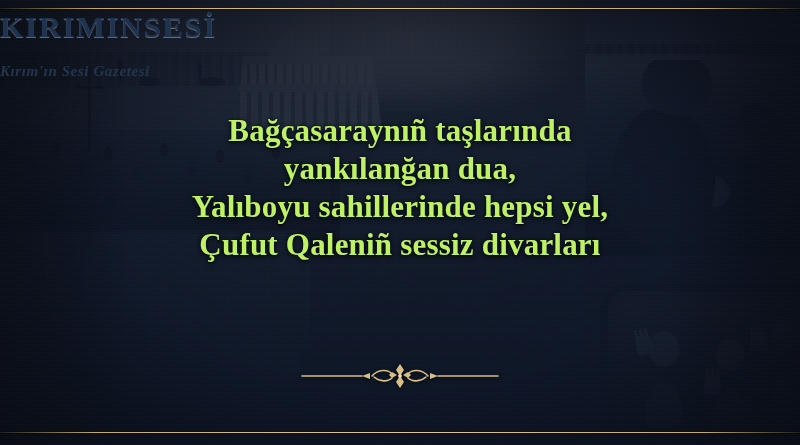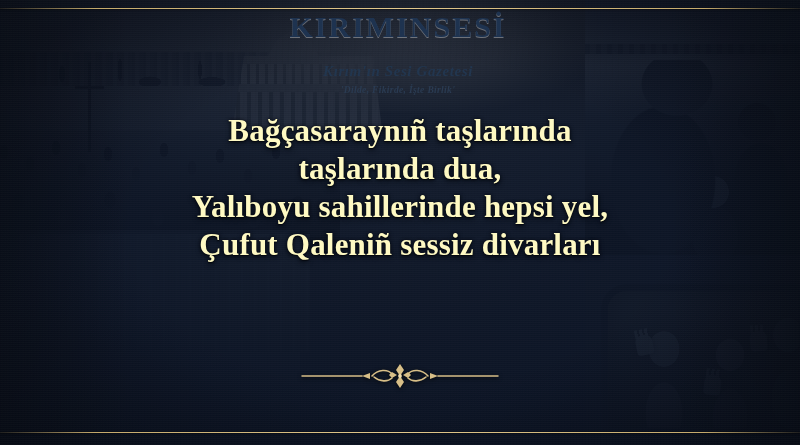--- a/index.html
+++ b/index.html
@@ -300,21 +300,21 @@
         rgba(150,125,72,.15) 100%);
     box-shadow: 0 1px 2px rgba(0,0,0,.45);
   }
   .gold-rule.top    { top: 8px; }
   .gold-rule.bottom { top: 432px; }
 
   
   .masthead {
     position: absolute;
     left: 0; right: 4px; top: 11px;
-    text-align: center;
+    text-align: left;
     z-index: 6;
   }
   .mast-title {
     font-family: "Liberation Serif", "DejaVu Serif", serif;
     font-size: 30px;
     font-weight: 700;
     letter-spacing: 2.0px;
     color: #1e3350;
     line-height: 1.05;
     text-shadow: 0 1px 0 rgba(255,255,255,.35);
@@ -346,21 +346,21 @@
     top: 112px;
     width: 640px;
     text-align: center;
     z-index: 6;
   }
   .poem-line {
     font-family: "Liberation Serif", "DejaVu Serif", serif;
     font-weight: 700;
     font-size: 31px;
     line-height: 38px;
-    color: #fef9c3;
+    color: #bef264;
     letter-spacing: .2px;
     text-shadow:
        0 0 3px rgba(8,12,20,.95),
        0 2px 5px rgba(6,10,18,.9),
        0 1px 1px rgba(0,0,0,.85);
     white-space: nowrap;
   }
 
   
   .ornament {
@@ -409,26 +409,25 @@
     <div class="vignette"></div>
     <div class="grain"></div>
   </div>
 
   <div class="gold-rule top"></div>
   <div class="gold-rule bottom"></div>
 
   <div class="masthead">
     <div class="mast-title">KIRIMINSESİ</div>
     <div class="mast-sub">Kırım'ın Sesi Gazetesi</div>
-    <div class="mast-slogan">'Dilde, Fikirde, İşte Birlik'</div>
   </div>
 
   <div class="poem">
     <div class="poem-line">Bağçasaraynıñ taşlarında</div>
-    <div class="poem-line">taşlarında dua,</div>
+    <div class="poem-line">yankılanğan dua,</div>
     <div class="poem-line">Yalıboyu sahillerinde hepsi yel,</div>
     <div class="poem-line">Çufut Qaleniñ sessiz divarları</div>
   </div>
 
   <div class="ornament">
     <svg width="200" height="26" viewBox="0 0 200 26" xmlns="http://www.w3.org/2000/svg">
       <g fill="none" stroke="#d8bf88" stroke-width="1.5" stroke-linecap="round">
         <line x1="2" y1="13" x2="62" y2="13"></line>
         <line x1="138" y1="13" x2="198" y2="13"></line>
       </g>

